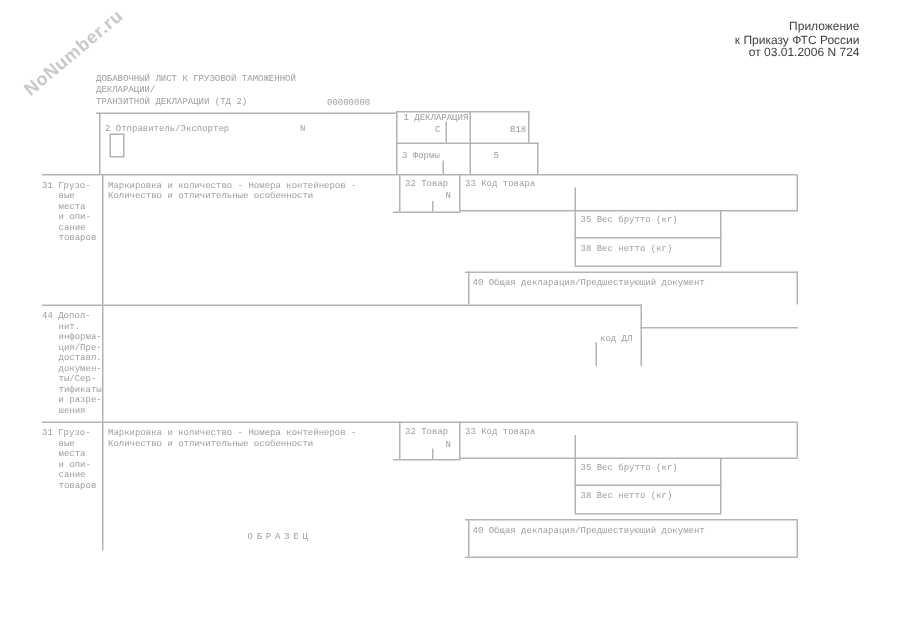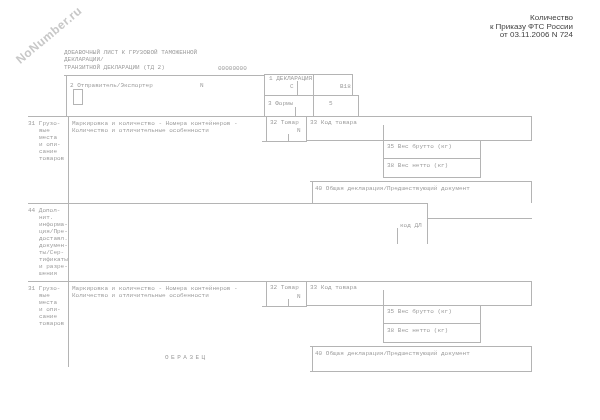--- a/index.html
+++ b/index.html
@@ -17,23 +17,23 @@
      font-size:12px;font-weight:600;letter-spacing:.5px;color:#c8c8c8;}
   .sp{letter-spacing:2.5px;}
 </style>
 </head>
 <body>
 
 <div id="page">
 
   <div id="watermark">NoNumber.ru</div>
   <div id="annotation">
-    <div>Количество</div>
+    <div>Приложение</div>
     <div>к Приказу ФТС России</div>
-    <div>от 03.11.2006 N 724</div>
+    <div>от 03.01.2006 N 724</div>
   </div>
 
   <div class="t" style="left:64px;top:48.5px">ДОБАВОЧНЫЙ ЛИСТ К ГРУЗОВОЙ ТАМОЖЕННОЙ</div>
   <div class="t" style="left:64px;top:56px">ДЕКЛАРАЦИИ/</div>
   <div class="t" style="left:64px;top:63.5px">ТРАНЗИТНОЙ ДЕКЛАРАЦИИ (ТД 2)</div>
   <div class="t" style="left:218px;top:64.5px">00000000</div>
 
   <div class="lnh" style="left:64px;top:75px;width:200px"></div>
   <div class="lnv" style="left:66px;top:75px;height:41px"></div>
   <div class="t" style="left:70px;top:82px">2 Отправитель/Экспортер</div>

